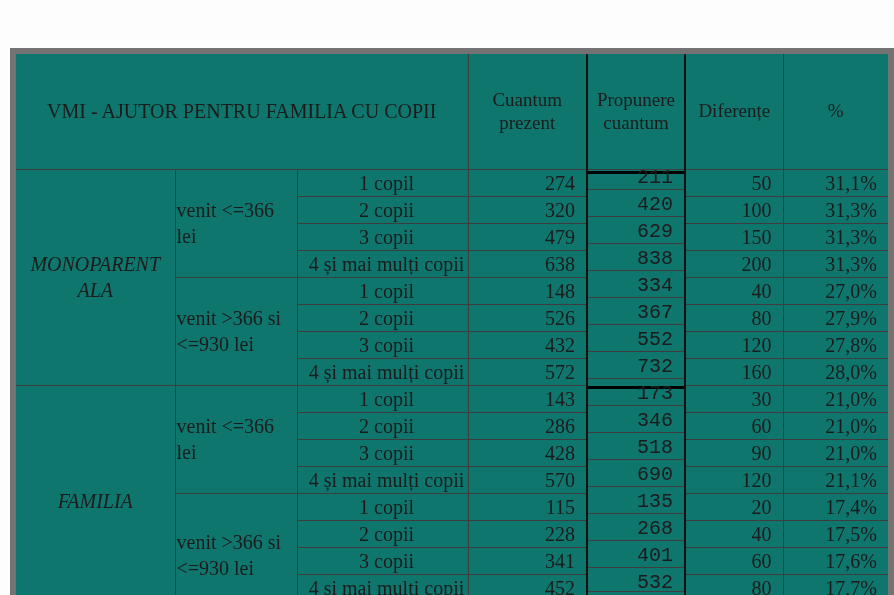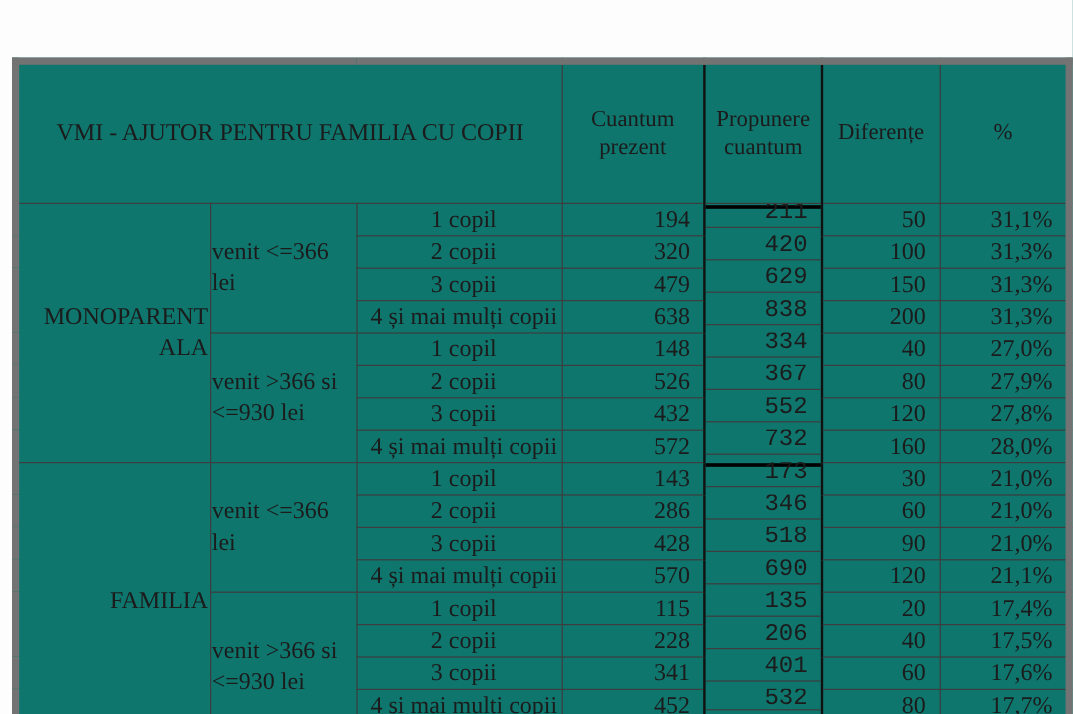--- a/index.html
+++ b/index.html
@@ -36,21 +36,21 @@
     font-weight:normal;
     font-size:19px;
     text-align:center;
     vertical-align:middle;
     line-height:1.25;
     padding:0 4px;
   }
   th.title-cell { font-size:20px; padding:0 8px; }
 
   td { font-size:20px; line-height:1.1; vertical-align:middle; }
-  td.grp   { text-align:right; white-space:pre-line; line-height:1.3; }
+  td.grp   { text-align:center; white-space:pre-line; line-height:1.3;font-style:italic; }
   td.venit { text-align:left; white-space:pre-line; line-height:1.3; }
   td.copii { text-align:center; padding-left:9px; }
   td.num   { text-align:right; padding-right:11px; }
 
   
   .col-prop { border-left:2px solid #111 !important; border-right:2px solid #111 !important; }
   td.prop {
     border-top:none !important;
     border-bottom:none !important;
     position:relative;
@@ -89,21 +89,21 @@
         <th>%</th>
       </tr>
     </thead>
     <tbody>
       <tr>
         <td class="grp" rowspan="8">MONOPARENT
 ALA</td>
         <td class="venit" rowspan="4">venit &lt;=366
 lei</td>
         <td class="copii">1 copil</td>
-        <td class="num">194</td>
+        <td class="num">274</td>
         <td class="num prop col-prop prop-thick"><span class="raise">211</span></td>
         <td class="num">50</td>
         <td class="num">31,1%</td>
       </tr>
       <tr>
         <td class="copii">2 copii</td>
         <td class="num">320</td>
         <td class="num prop col-prop"><span class="raise">420</span></td>
         <td class="num">100</td>
         <td class="num">31,3%</td>
@@ -188,21 +188,21 @@
 &lt;=930 lei</td>
         <td class="copii">1 copil</td>
         <td class="num">115</td>
         <td class="num prop col-prop"><span class="raise">135</span></td>
         <td class="num">20</td>
         <td class="num">17,4%</td>
       </tr>
       <tr>
         <td class="copii">2 copii</td>
         <td class="num">228</td>
-        <td class="num prop col-prop"><span class="raise">206</span></td>
+        <td class="num prop col-prop"><span class="raise">268</span></td>
         <td class="num">40</td>
         <td class="num">17,5%</td>
       </tr>
       <tr>
         <td class="copii">3 copii</td>
         <td class="num">341</td>
         <td class="num prop col-prop"><span class="raise">401</span></td>
         <td class="num">60</td>
         <td class="num">17,6%</td>
       </tr>

